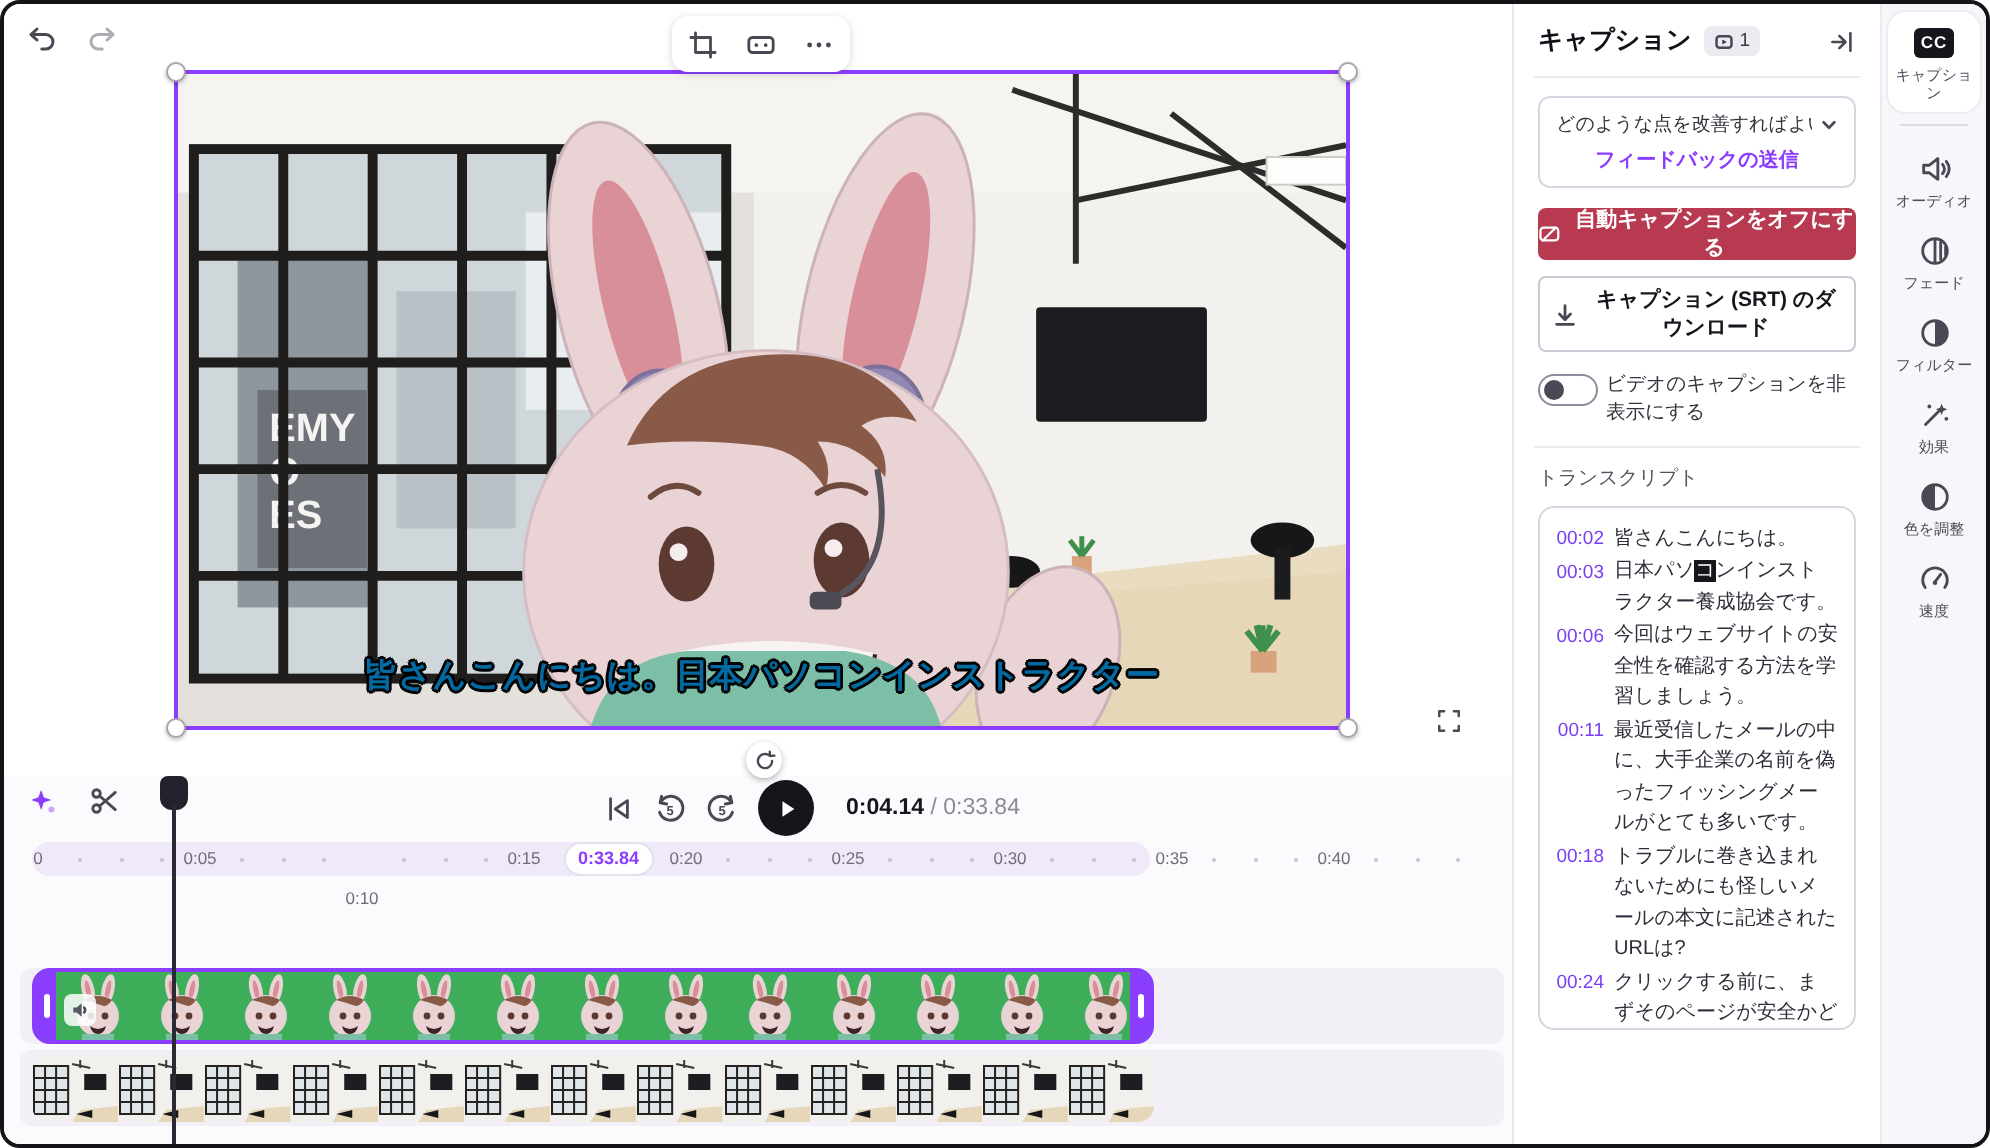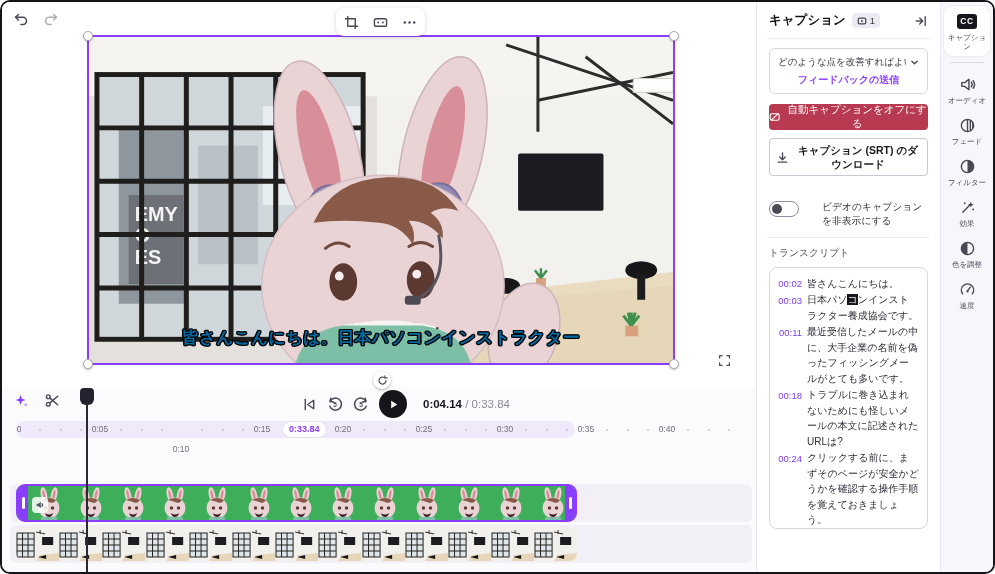--- a/index.html
+++ b/index.html
@@ -100,29 +100,29 @@
     display:inline-flex; align-items:center; gap:3px; background:#edebf2;
     border-radius:4px; padding:2px 5px; font-size:9.5px; color:#3b3944;
   }
   .panel-collapse { margin-left:auto; }
   .divider { height:1px; background:#edeaf1; margin:9px -2px; }
   .feedback-box { border:1px solid #d9d5e1; border-radius:6px; padding:7px 8px 6px; }
   .feedback-prompt { font-size:9.5px; color:#34323d; display:flex; align-items:center; gap:4px; white-space:nowrap; }
   .feedback-link { font-size:10px; color:#8b3dff; font-weight:bold; text-align:center; margin-top:4px; cursor:pointer; }
   .btn-danger {
     margin-top:10px; width:100%; height:26px; background:#b73a50; border:none; border-radius:4px;
-    color:#fff; font-size:10.5px; font-weight:normal; display:flex; align-items:center; justify-content:center; gap:6px; cursor:pointer;
+    color:#fff; font-size:10.5px; font-weight:bold; display:flex; align-items:center; justify-content:center; gap:6px; cursor:pointer;
   }
   .btn-srt {
     margin-top:8px; width:100%; min-height:36px; background:#fff; border:1px solid #cbc7d4; border-radius:4px;
     color:#17161d; font-size:10.5px; font-weight:bold; display:flex; align-items:center; gap:6px;
     padding:4px 6px; cursor:pointer; text-align:center; line-height:1.35;
   }
   .btn-srt .lbl { flex:1; }
-  .toggle-row { display:flex; gap:23px; margin-top:24px; align-items:flex-start;justify-content:space-between; }
+  .toggle-row { display:flex; gap:4px; margin-top:10px; align-items:flex-start;justify-content:space-between; }
   .toggle {
     flex:0 0 auto; width:30px; height:16px; border-radius:9px; background:#fff;
     border:1.5px solid #8e8a9b; position:relative; cursor:pointer; margin-top:1px;
   }
   .toggle .knob { position:absolute; left:1.5px; top:1.2px; width:10.5px; height:10.5px; border-radius:50%; background:#4c4957; }
   .toggle-label { font-size:9.8px; color:#34323d; line-height:1.4; }
   .section-label { font-size:9.8px; color:#55525f; margin:2px 0 7px; }
   .transcript-box {
     border:1px solid #d9d5e1; border-radius:8px; padding:8px 8px 8px 6px; height:262px; overflow:hidden;
   }
@@ -854,20 +854,24 @@
     <div class="transcript-box" id="transcript-box">
         <div class="t-row">
           <span class="t-time">00:02</span>
           <span class="t-text">皆さんこんにちは。</span>
         </div>
         <div class="t-row">
           <span class="t-time">00:03</span>
           <span class="t-text"><span>日本パソ</span><span class="t-cursor">コ</span><span>ンインストラクター養成協会です。</span></span>
         </div>
         <div class="t-row">
+          <span class="t-time">00:06</span>
+          <span class="t-text">今回はウェブサイトの安全性を確認する方法を学習しましょう。</span>
+        </div>
+        <div class="t-row">
           <span class="t-time">00:11</span>
           <span class="t-text">最近受信したメールの中に、大手企業の名前を偽ったフィッシングメールがとても多いです。</span>
         </div>
         <div class="t-row">
           <span class="t-time">00:18</span>
           <span class="t-text">トラブルに巻き込まれないためにも怪しいメールの本文に記述されたURLは?</span>
         </div>
         <div class="t-row">
           <span class="t-time">00:24</span>
           <span class="t-text">クリックする前に、まずそのページが安全かどうかを確認する操作手順を覚えておきましょう。</span>

